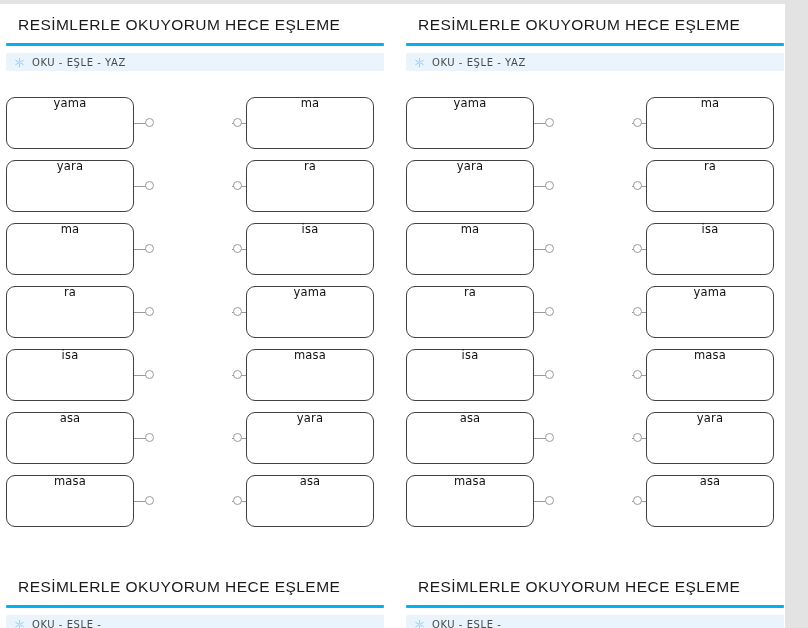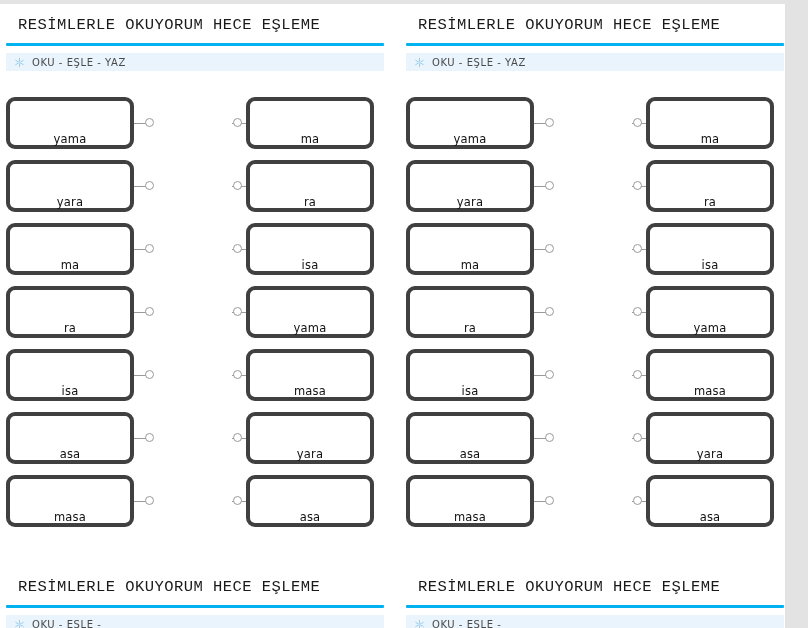--- a/index.html
+++ b/index.html
@@ -49,21 +49,21 @@
   .panel {
     position: absolute;
     width: 392px;
   }
   .panel-tl { left: 0;   top: 0; }
   .panel-tr { left: 400px; top: 0; }
   .panel-bl { left: 0;   top: 562px; }
   .panel-br { left: 400px; top: 562px; }
 
   .panel-title {
-    font-family: Liberation Mono, monospace;
+    font-family: Liberation Sans, sans-serif;
     font-size: 15.5px;
     font-weight: 400;
     letter-spacing: 0.45px;
     color: #1a1a1a;
     padding-left: 18px;
     padding-top: 12px;
     white-space: nowrap;
   }
 
   .panel-rule {
@@ -115,25 +115,25 @@
   .card-row {
     position: relative;
     height: 63px;
   }
 
   .card {
     position: absolute;
     top: 0;
     width: 128px;
     height: 52px;
-    border: 4px solid #404040;
+    border: 1px solid #404040;
     border-radius: 9px;
     background: #ffffff;
     display: flex;
-    align-items: flex-end;
+    align-items: flex-start;
     justify-content: center;
   }
   .col-left  .card { left: 0; }
   .col-right .card { left: 14px; }
 
   .card-label {
     font-family: "DejaVu Sans", sans-serif;
     font-size: 11.5px;
     color: #111111;
     letter-spacing: 0.2px;

